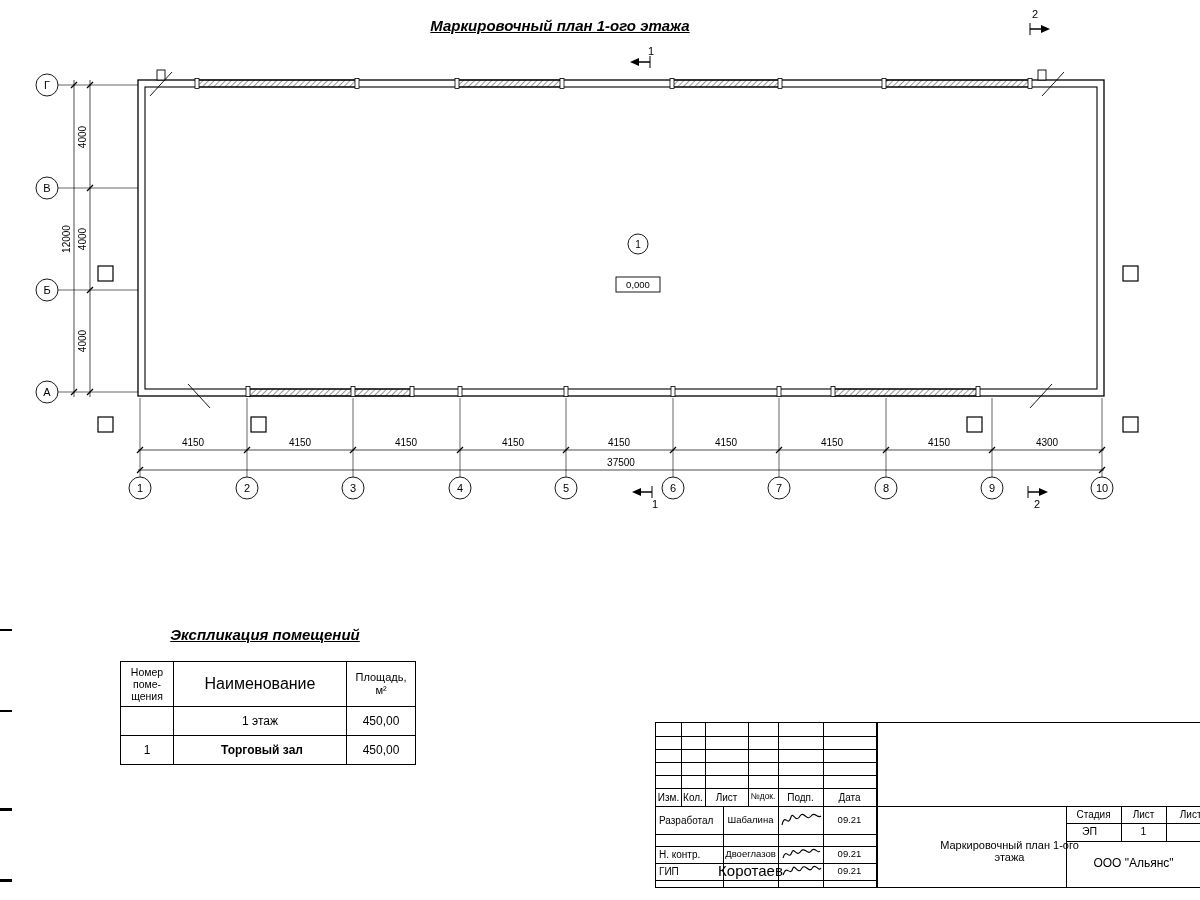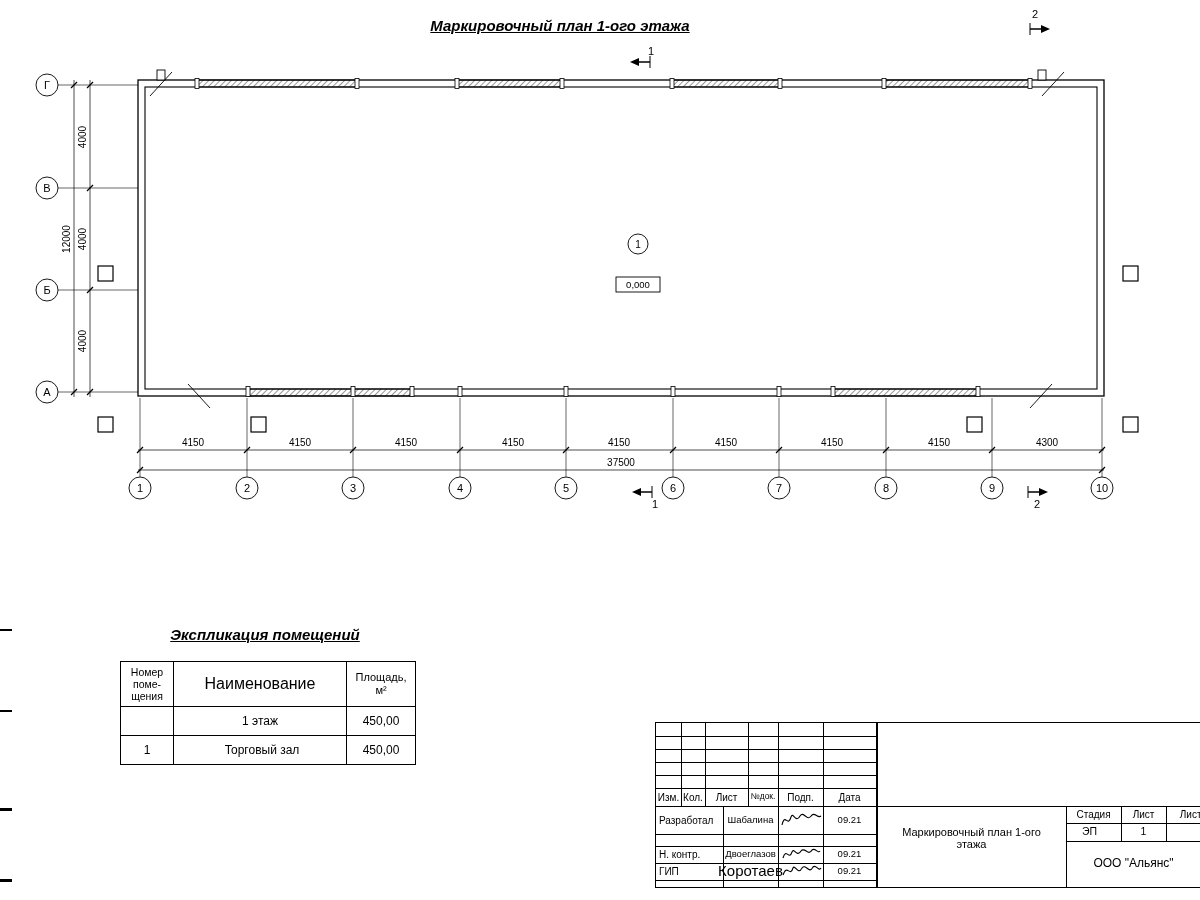--- a/index.html
+++ b/index.html
@@ -10,22 +10,22 @@
   .abs{position:absolute;}
   .sheet-title{
     font-style:italic;font-weight:bold;font-size:15px;
     text-decoration:underline;text-align:center;
   }
   svg text{font-family:"Liberation Sans",sans-serif;fill:#000;}
   
   .sched{border-collapse:collapse;font-size:12px;}
   .sched td{border:1px solid #000;text-align:center;vertical-align:middle;padding:0 3px;}
   .sched .hdr{font-size:10.5px;line-height:1.15;}
-  .preline{white-space:pre-line;}
-  .leftcell{text-align:right;padding-left:7px !important;}
+  .preline{white-space:pre-line;margin-left:38px;}
+  .leftcell{text-align:right;padding-left:7px !important;font-weight:bold;}
   
   .stamp{
     position:absolute;left:655px;top:722px;width:545px;height:164px;
     border-top:1.5px solid #000;border-left:1.5px solid #000;border-bottom:1.5px solid #000;
     overflow:hidden;box-sizing:content-box;
   }
   .ln{position:absolute;background:#000;}
   .scell{position:absolute;display:flex;align-items:center;justify-content:center;
     font-size:10px;line-height:1.1;text-align:center;}
   .scell.left{justify-content:flex-start;text-align:left;}
@@ -310,21 +310,21 @@
   </svg>
   <div class="scell" style="left:167px;top:123px;width:53px;height:17px;font-size:9.5px;">09.21</div>
 
   <div class="scell left" style="left:3px;top:140px;width:63px;height:17px;">ГИП</div>
   <div class="scell" style="left:67px;top:140px;width:55px;height:17px;font-size:15px;">Коротаев</div>
   <svg class="abs" style="left:124px;top:139px;" width="42" height="18" viewBox="0 0 42 18">
     <path d="M3,13 C7,1 10,16 13,6 C15,2 18,14 22,6 C26,1 29,13 33,5 C36,2 39,10 41,6" stroke="#000" fill="none" stroke-width="1.1"></path>
   </svg>
   <div class="scell" style="left:167px;top:140px;width:53px;height:17px;font-size:9.5px;">09.21</div>
 
-  <div class="scell preline" style="left:221px;top:83px;width:189px;height:81px;align-items:flex-start;padding-top:20px;box-sizing:border-box;font-size:11px;">Маркировочный план 1-ого
+  <div class="scell preline" style="left:221px;top:83px;width:189px;height:81px;align-items:flex-start;padding-top:33px;box-sizing:border-box;font-size:11px;">Маркировочный план 1-ого
 этажа</div>
 
   <div class="scell" style="left:410px;top:83px;width:55px;height:17px;">Стадия</div>
   <div class="scell" style="left:465px;top:83px;width:45px;height:17px;">Лист</div>
   <div class="scell" style="left:510px;top:83px;width:60px;height:17px;">Листов</div>
   <div class="scell" style="left:392px;top:100px;width:55px;height:18px;font-size:10.5px;padding-left:14px;">ЭП</div>
   <div class="scell" style="left:465px;top:100px;width:45px;height:18px;font-size:10.5px;">1</div>
 
   <div class="scell" style="left:410px;top:118px;width:135px;height:46px;font-size:12px;">ООО "Альянс"</div>
 </div>

